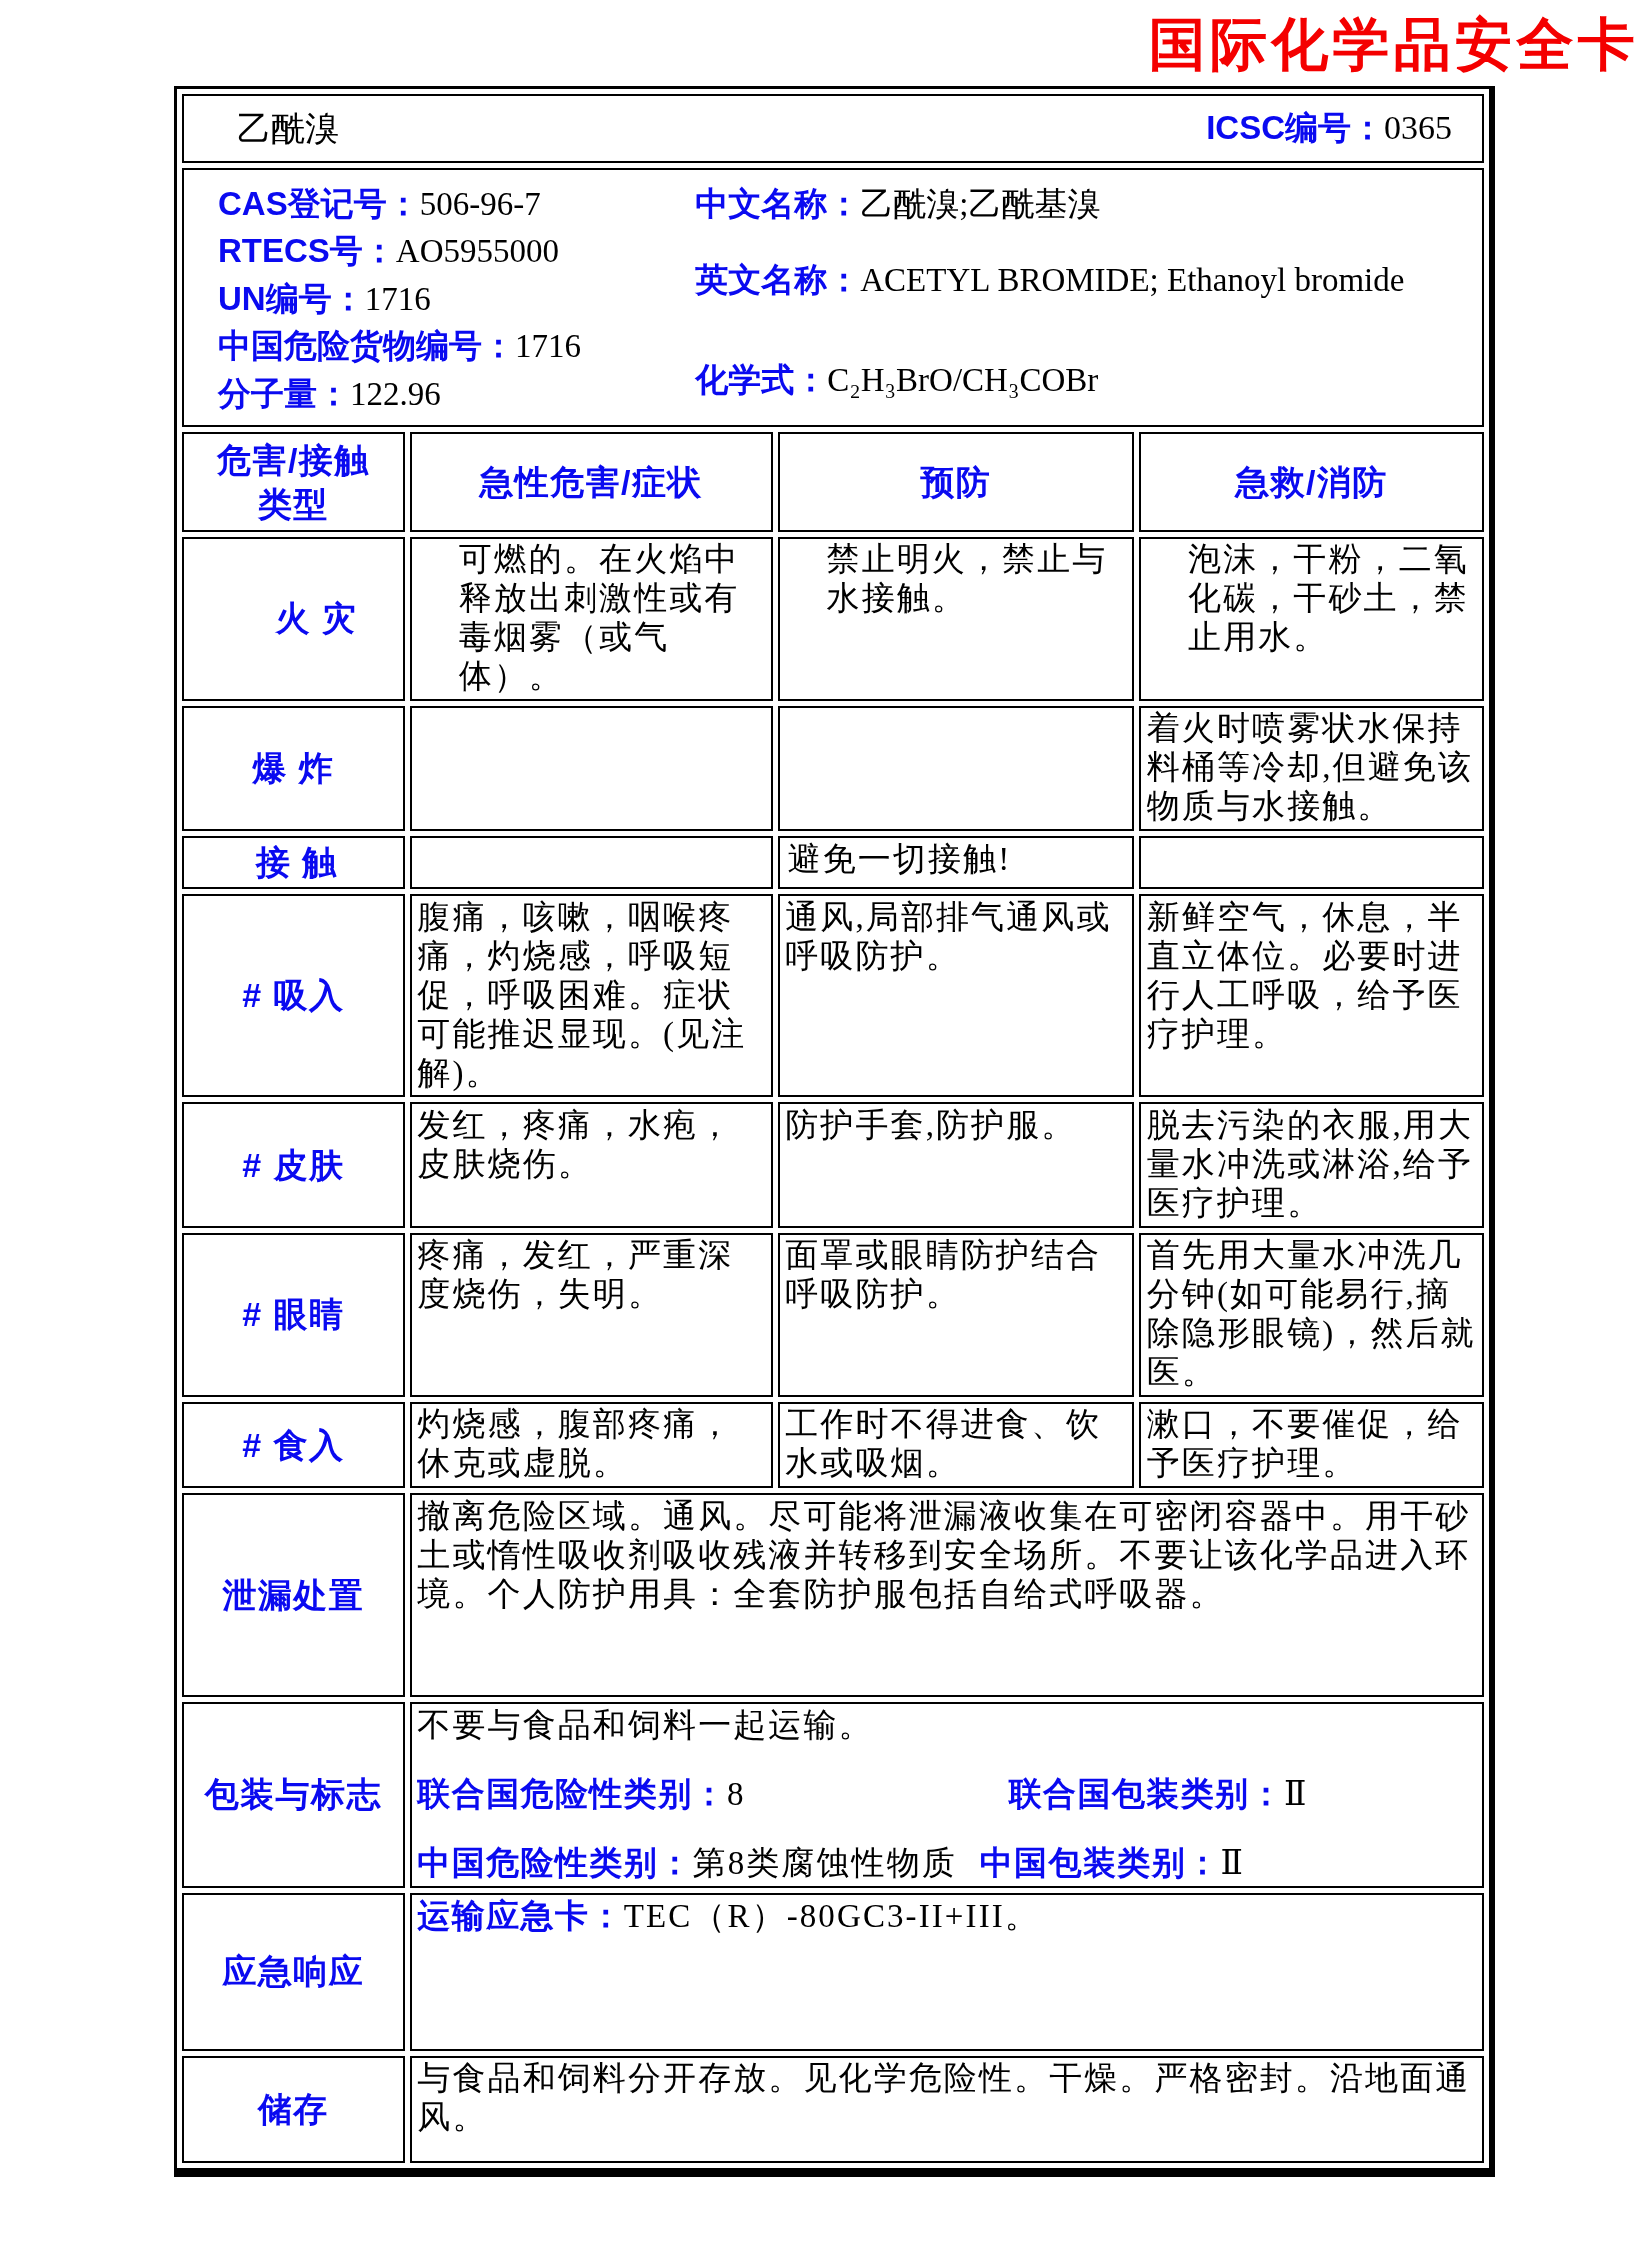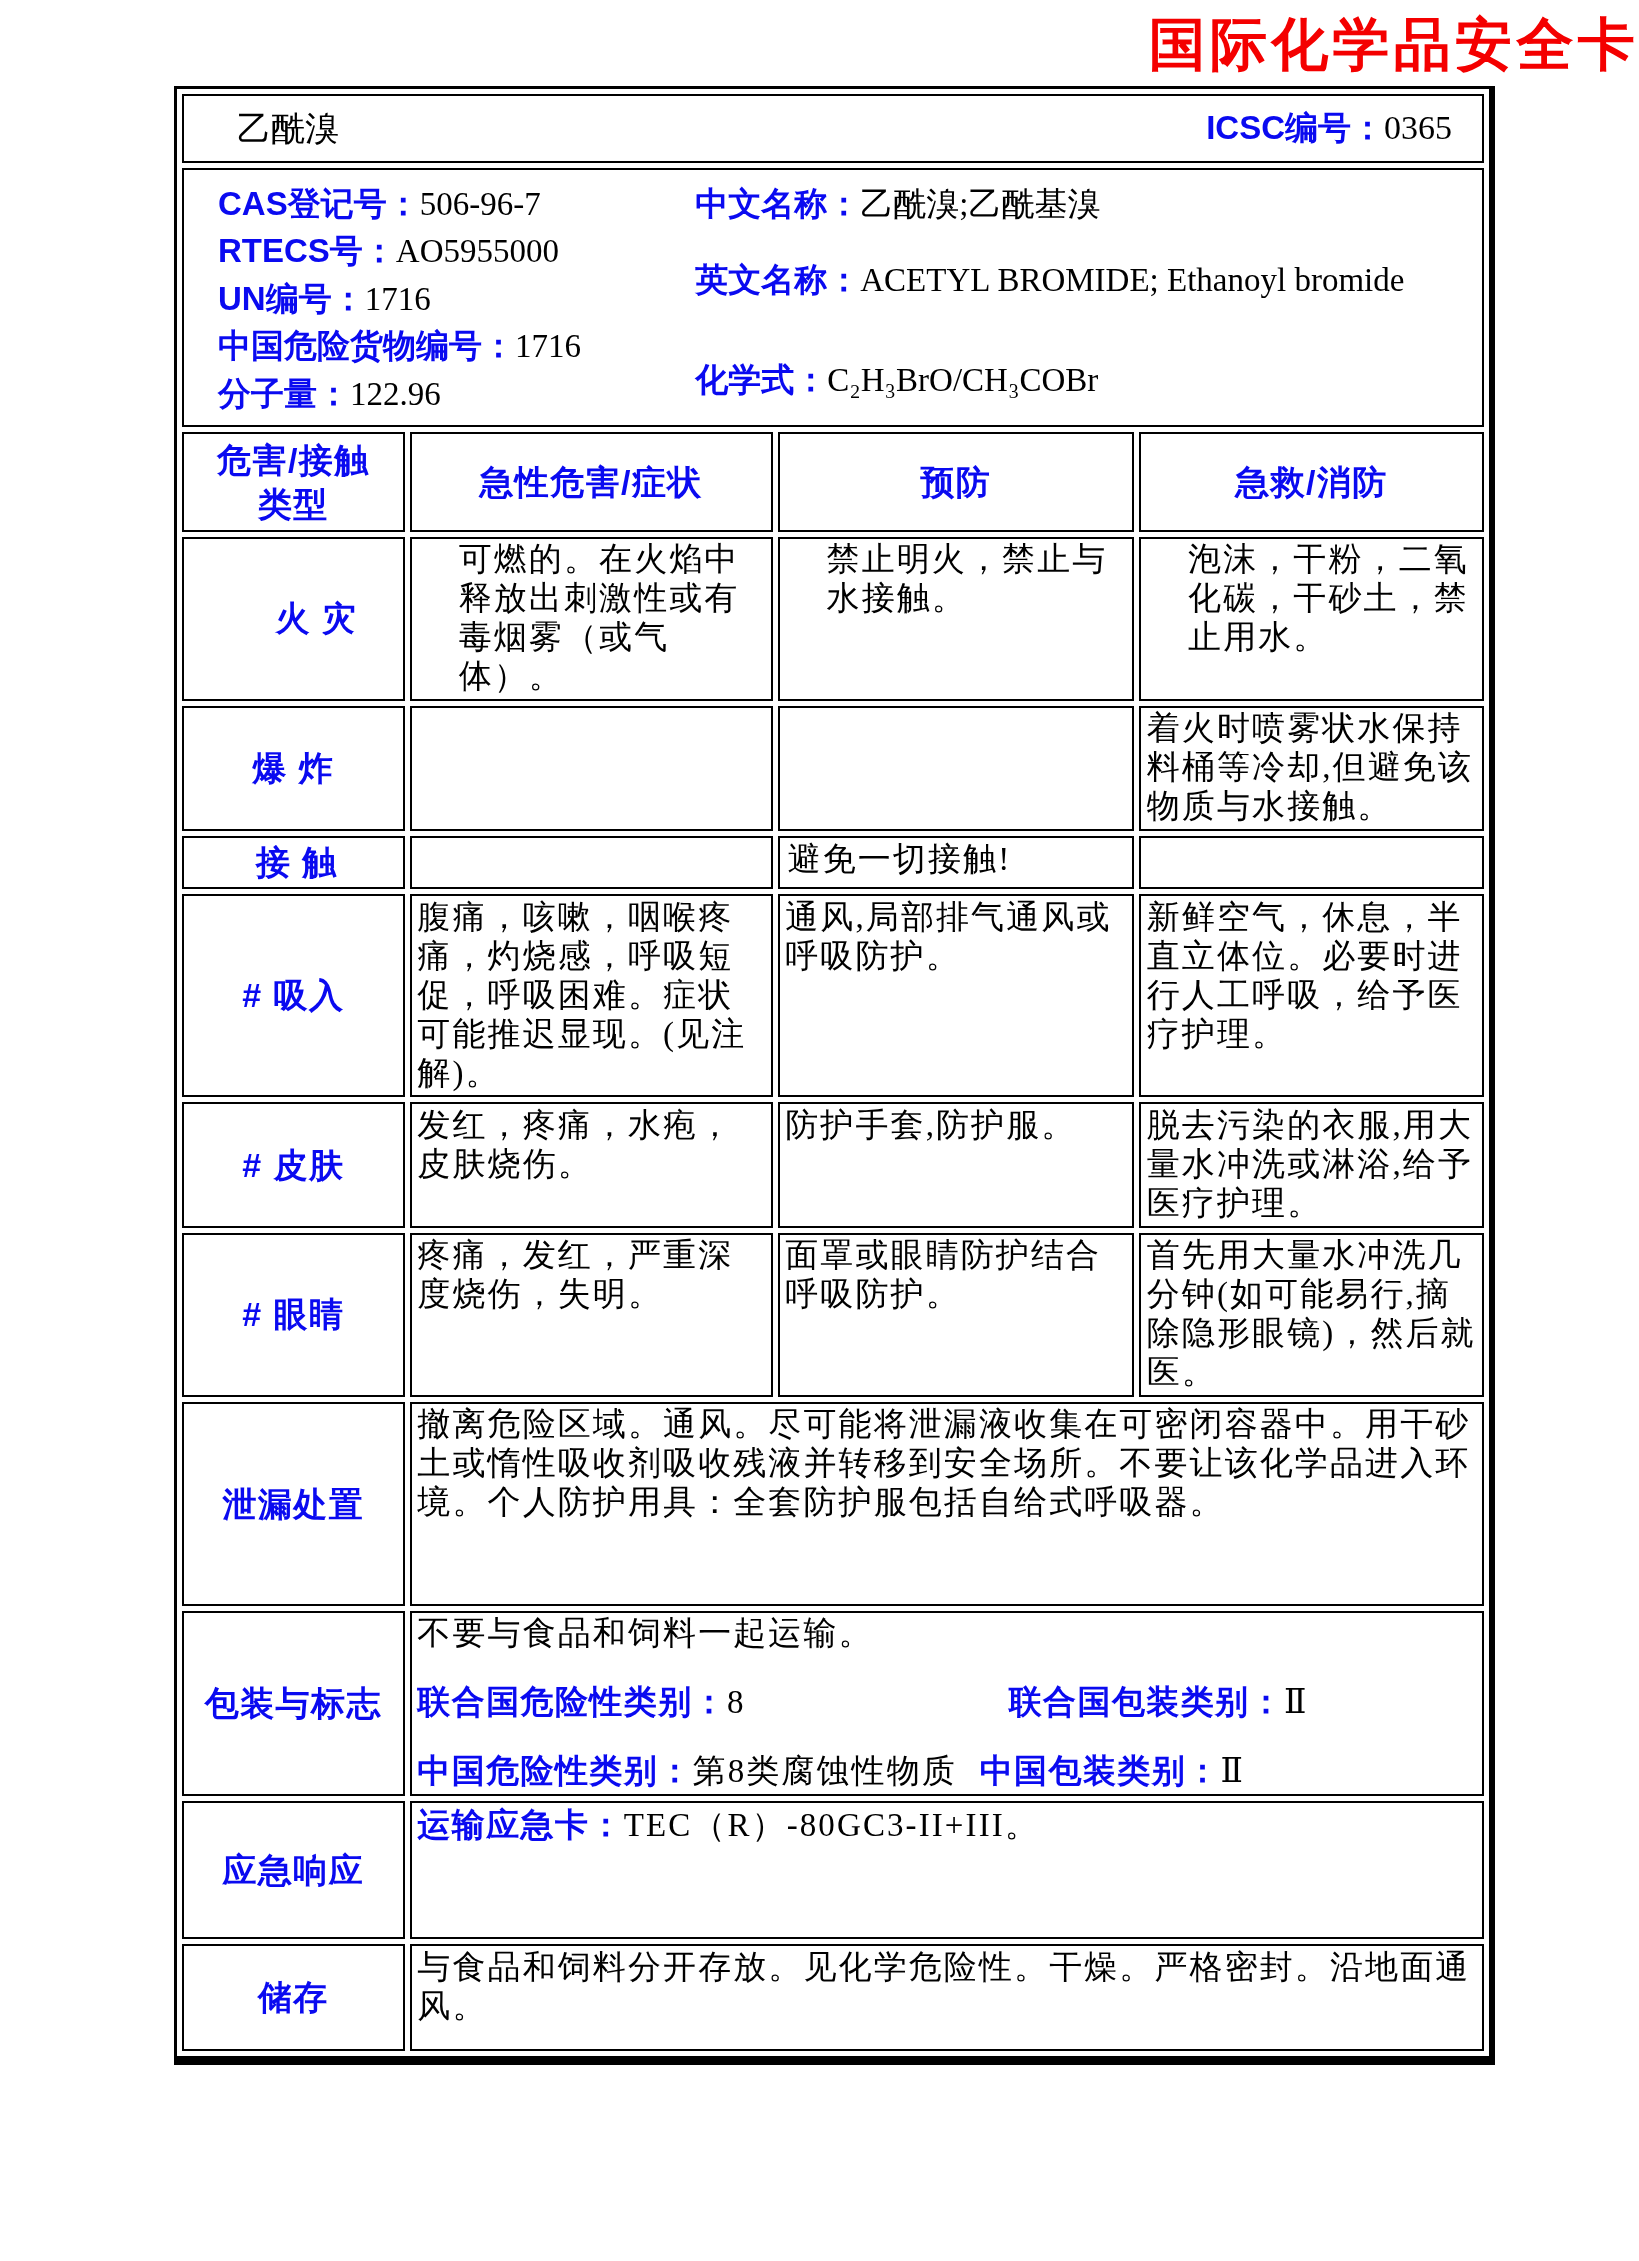--- a/index.html
+++ b/index.html
@@ -53,21 +53,21 @@
   tr.r-head   td { height: 100px; }
   tr.r-fire   td { height: 123px; padding-left: 47px; }
   tr.r-expl   td { height: 114px; }
   tr.r-contact td { height: 53px; padding-left: 8px; }
   tr.r-inhale td { height: 197px; }
   tr.r-skin   td { height: 119px; }
   tr.r-eye    td { height: 120px; }
   tr.r-ingest td { height: 81px; }
   tr.r-spill  td { height: 204px; }
   tr.r-pack   td { height: 172px; }
-  tr.r-emerg  td { height: 138px; }
+  tr.r-emerg  td { height: 158px; }
   tr.r-store  td { height: 107px; }
 
   .serif {
     font-family: "Liberation Serif", "DejaVu Serif", serif;
     color: #000000;
   }
   .blab {
     color: var(--blue, #0000ee);
     font-family: "Liberation Sans", "DejaVu Sans", sans-serif;
     font-weight: bold;
@@ -238,20 +238,26 @@
       <td class="body">脱去污染的衣服,用大量水冲洗或淋浴,给予医疗护理。</td>
     </tr>
 
     <tr class="r-eye">
       <td class="lab"># 眼睛</td>
       <td class="body">疼痛，发红，严重深度烧伤，失明。</td>
       <td class="body">面罩或眼睛防护结合呼吸防护。</td>
       <td class="body">首先用大量水冲洗几分钟(如可能易行,摘除隐形眼镜)，然后就医。</td>
     </tr>
 
+    <tr class="r-ingest">
+      <td class="lab"># 食入</td>
+      <td class="body">灼烧感，腹部疼痛，休克或虚脱。</td>
+      <td class="body">工作时不得进食、饮水或吸烟。</td>
+      <td class="body">漱口，不要催促，给予医疗护理。</td>
+    </tr>
 
     <tr class="r-spill">
       <td class="lab">泄漏处置</td>
       <td class="body" colspan="3">撤离危险区域。通风。尽可能将泄漏液收集在可密闭容器中。用干砂土或惰性吸收剂吸收残液并转移到安全场所。不要让该化学品进入环境。个人防护用具：全套防护服包括自给式呼吸器。</td>
     </tr>
 
     <tr class="r-pack">
       <td class="lab">包装与标志</td>
       <td class="body" colspan="3">
         <div class="pk-line pk1">不要与食品和饲料一起运输。</div>

